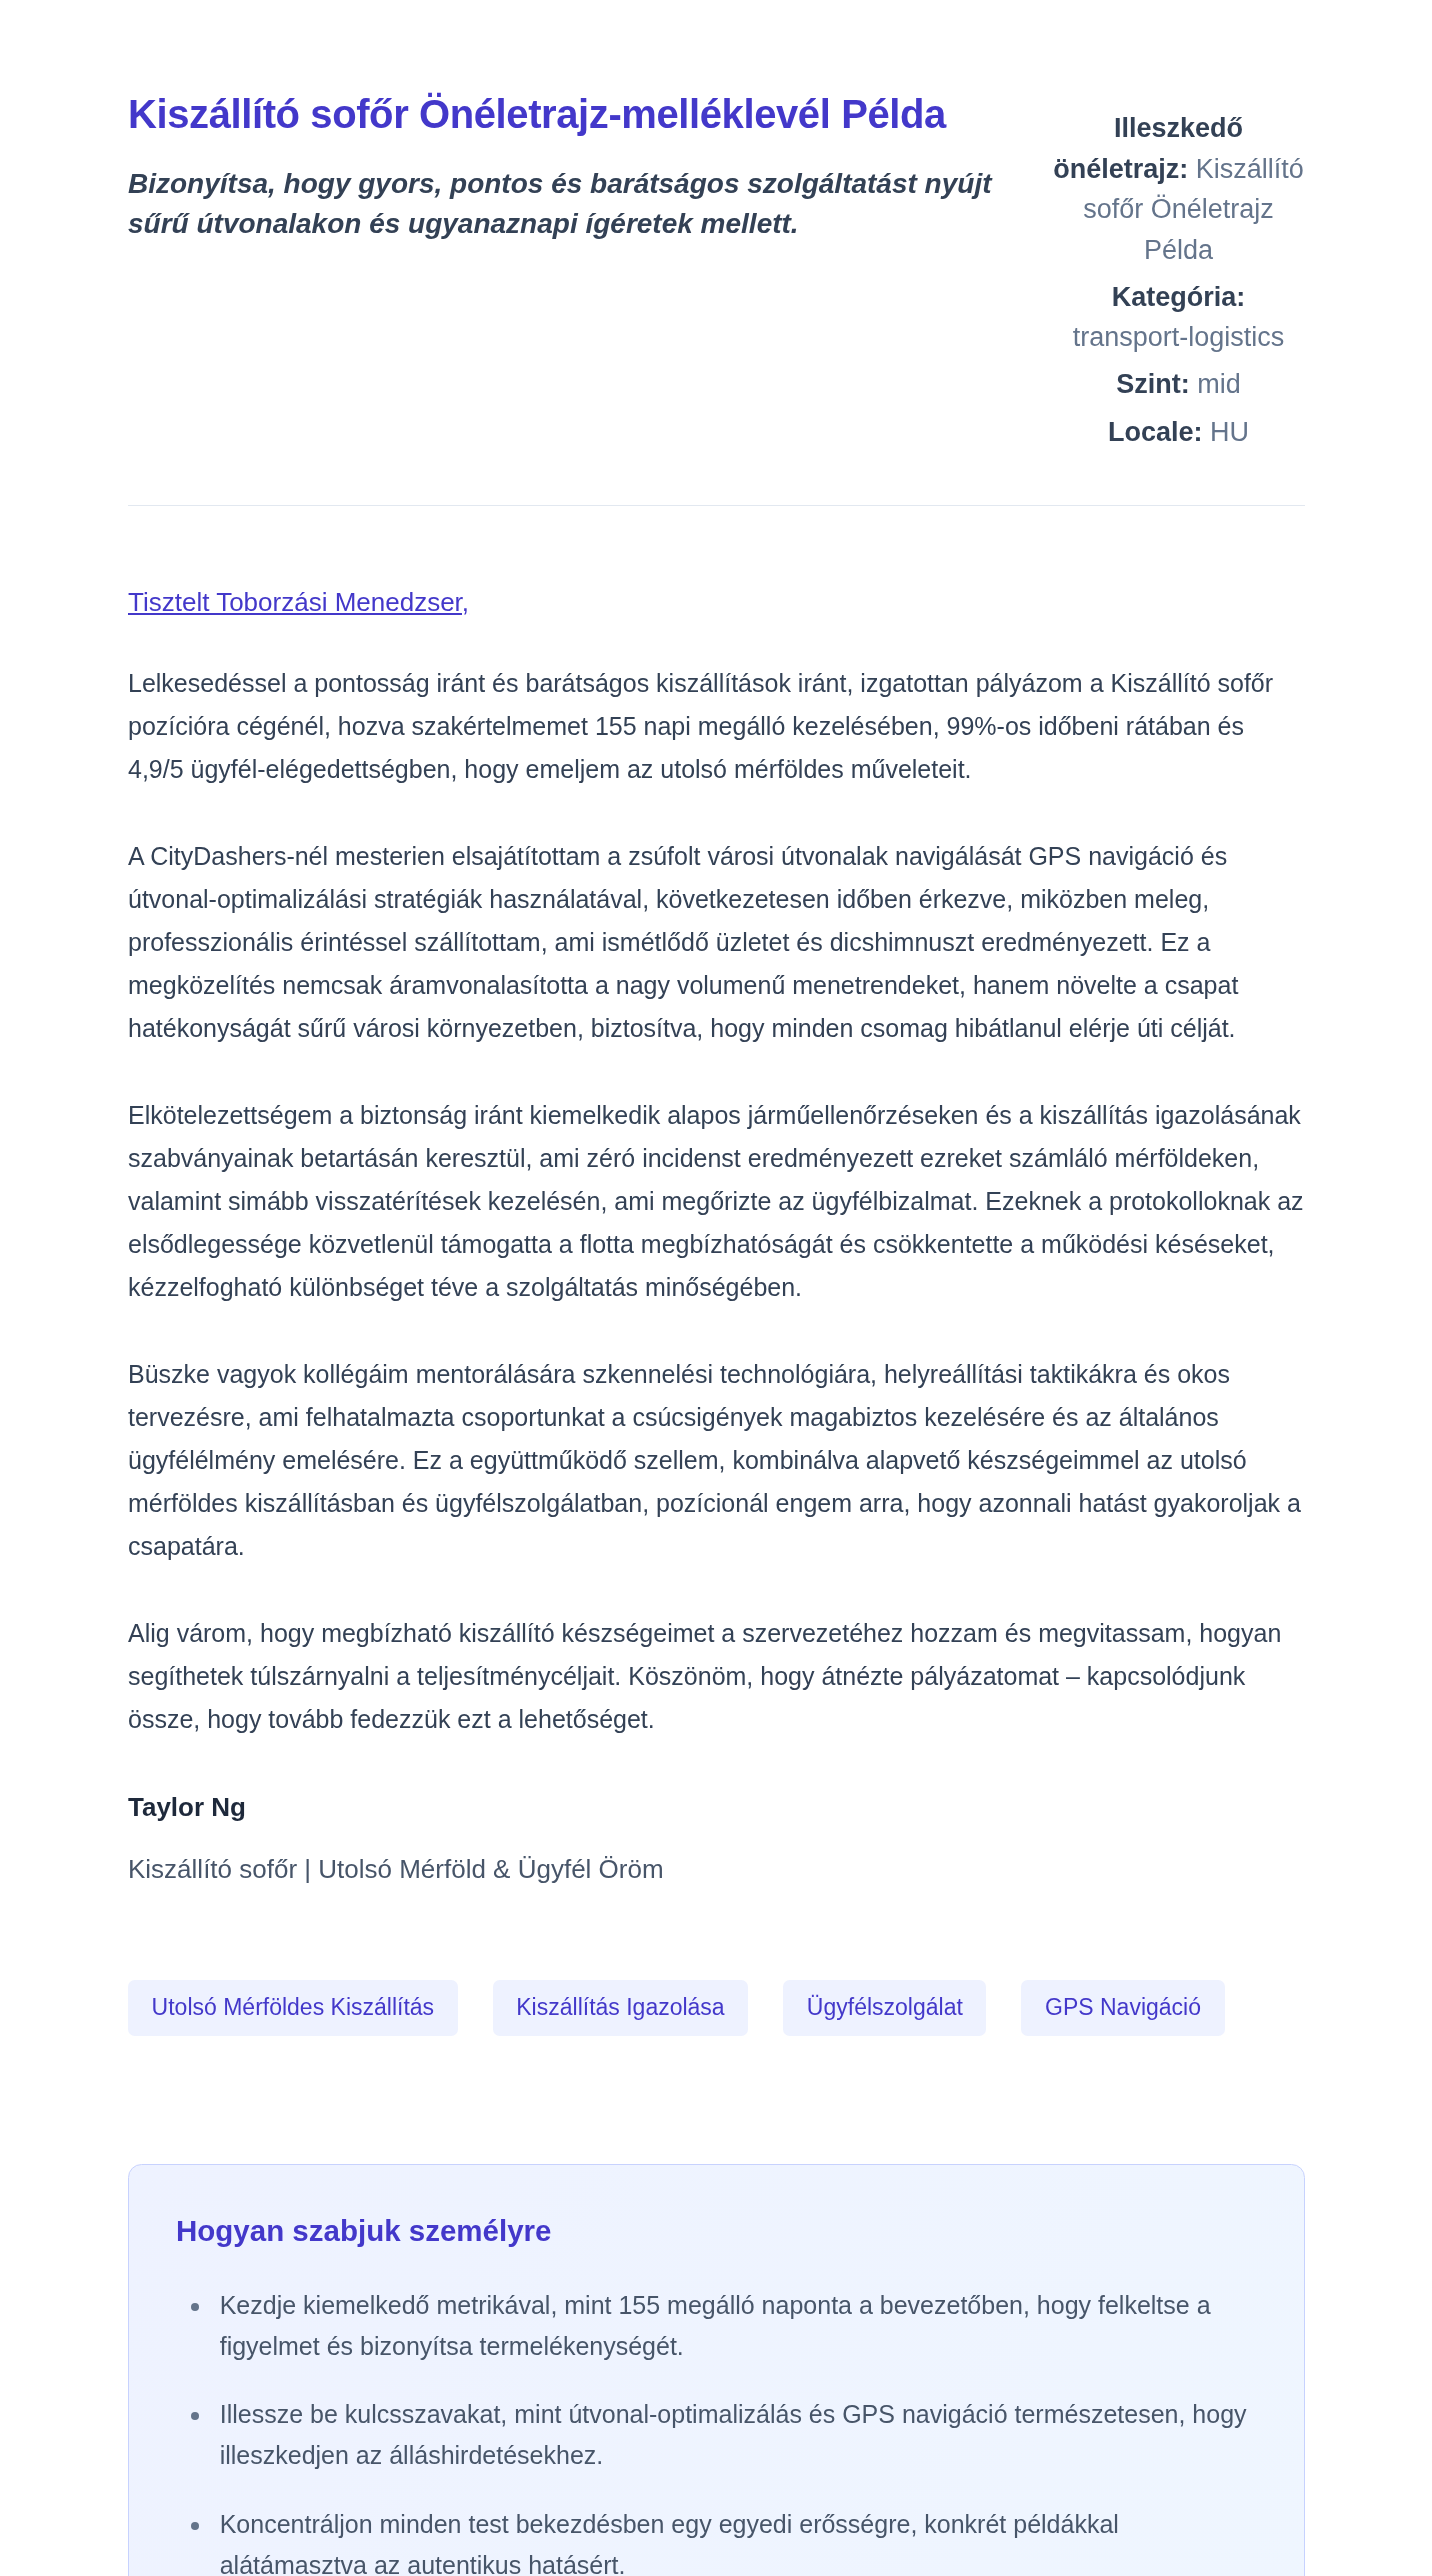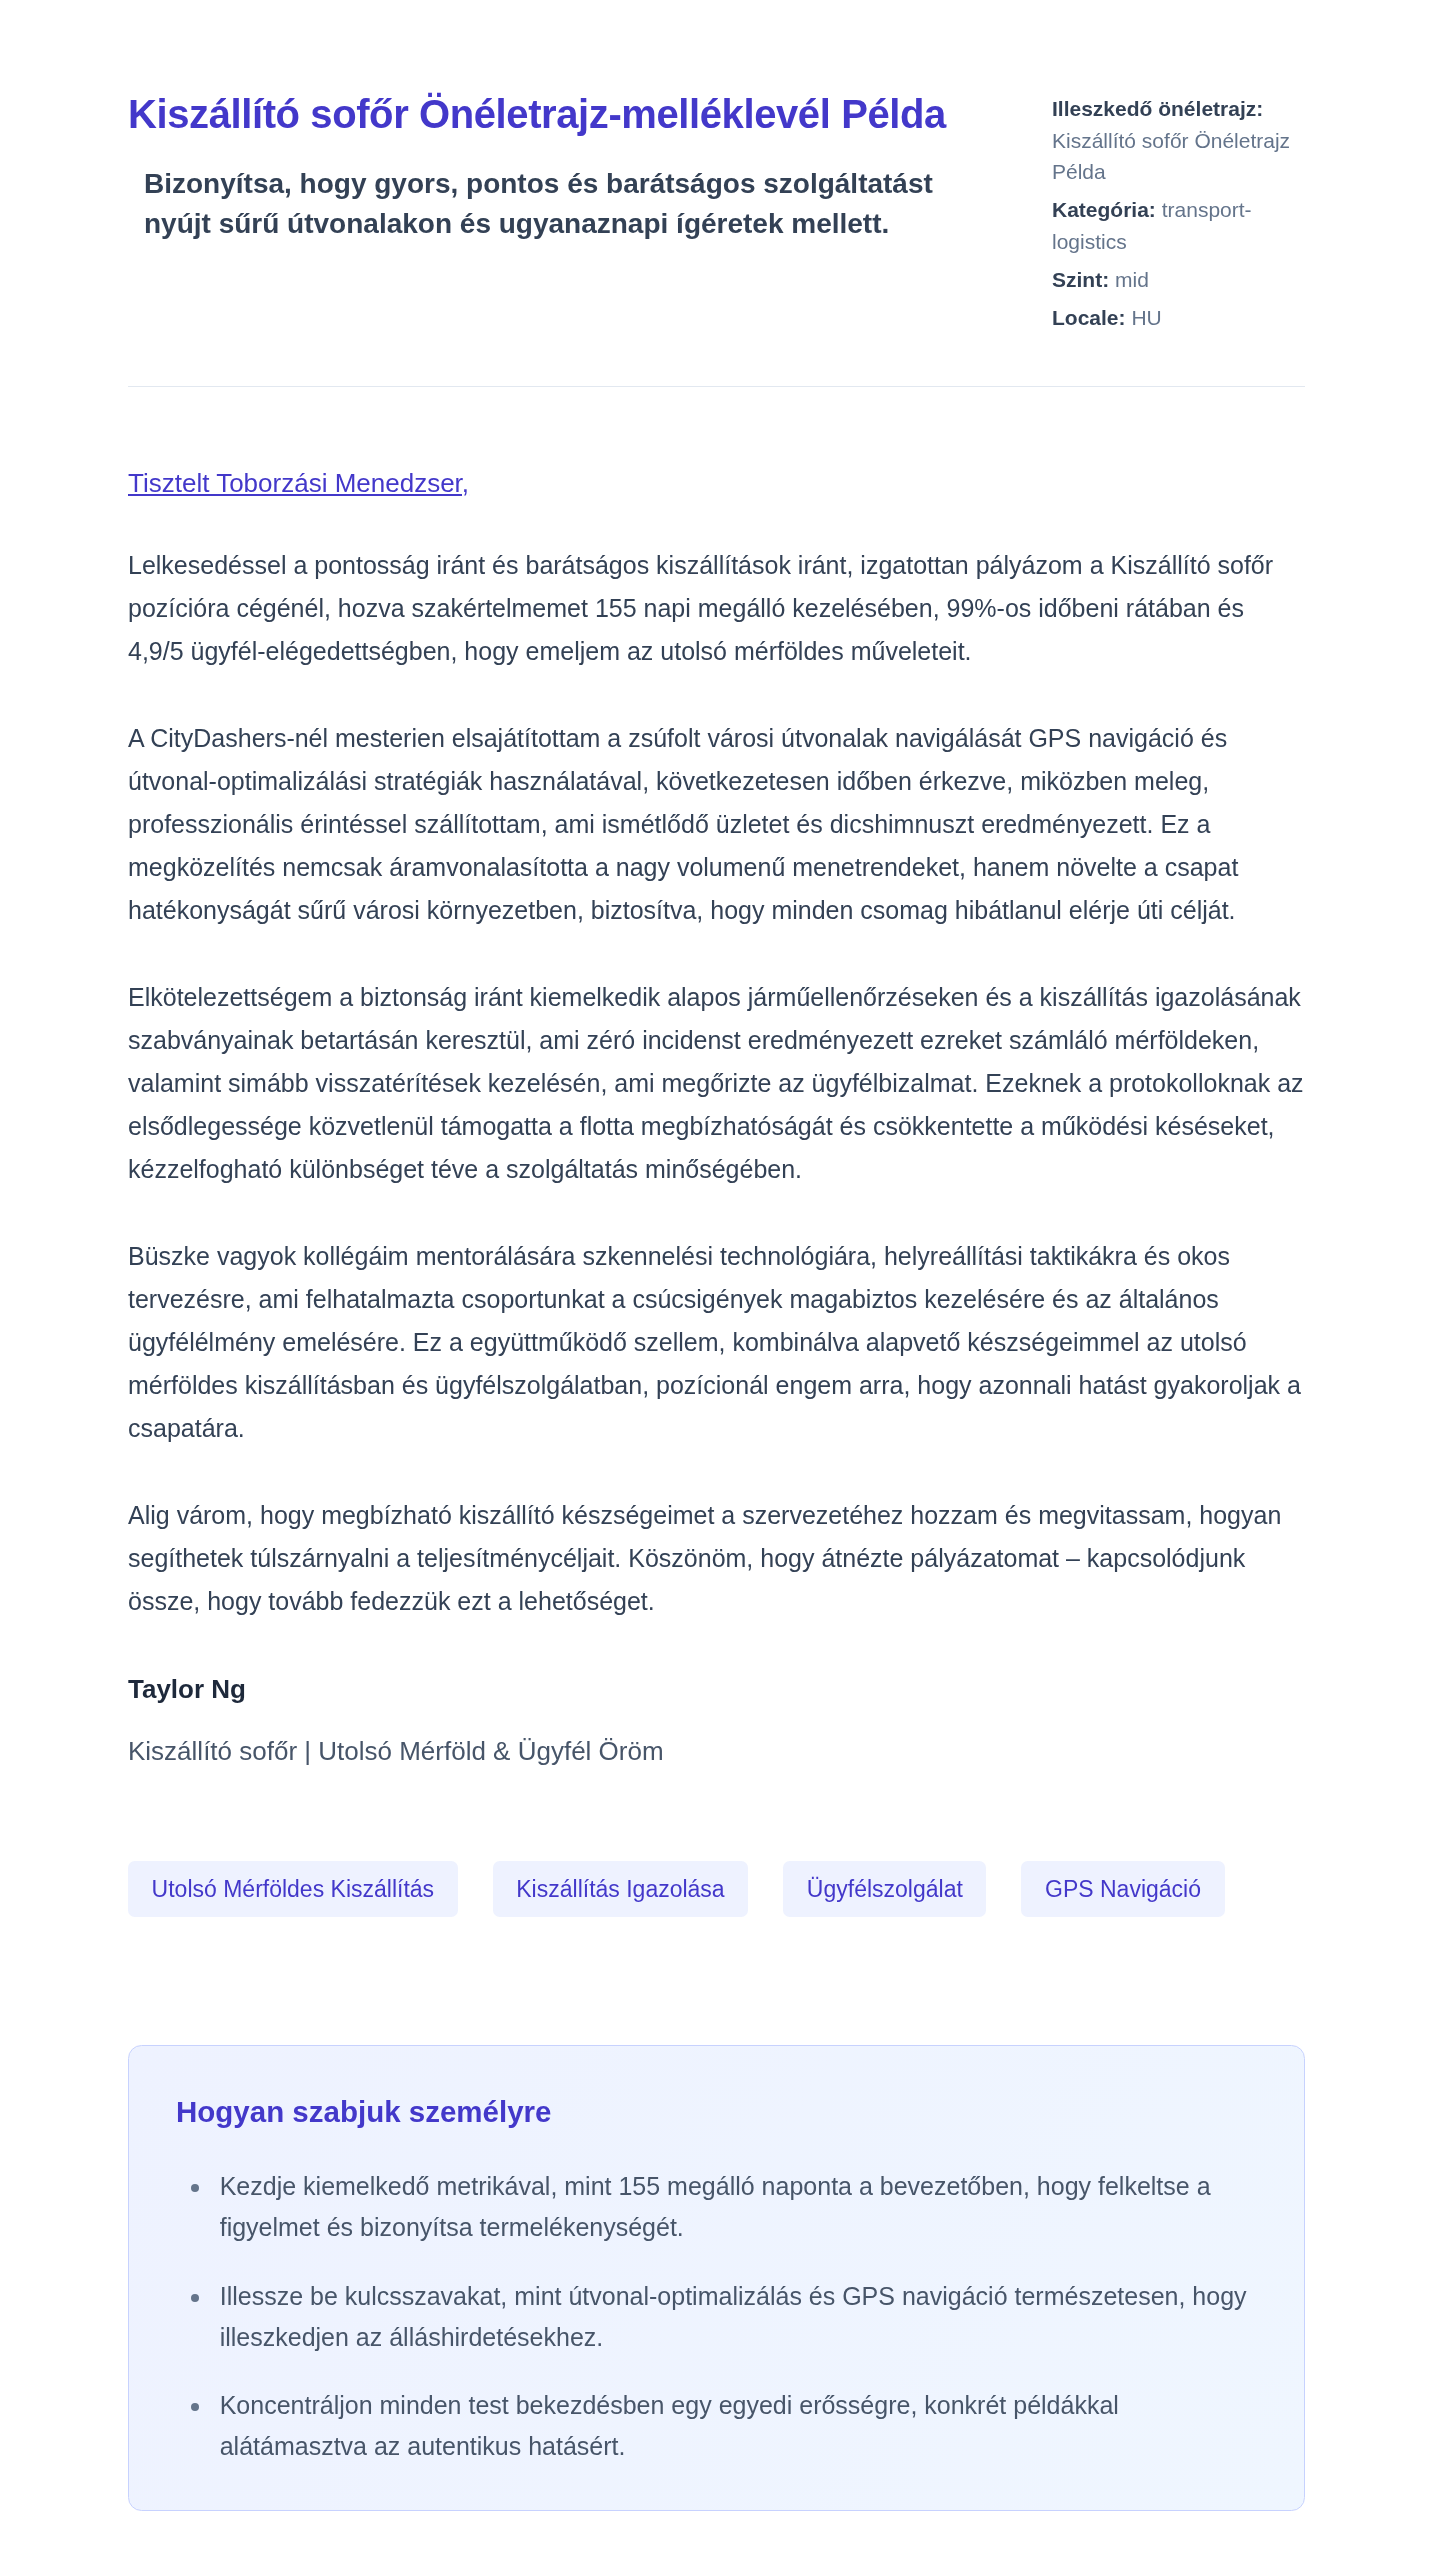--- a/index.html
+++ b/index.html
@@ -34,32 +34,33 @@
   .header-left{max-width:868px;}
   .title{
     margin:0 0 23.6px;
     font-size:40px;
     line-height:1.3;
     font-weight:700;
     color:var(--accent,#4338ca);
     letter-spacing:-0.4px;
   }
   .subtitle{
-    margin:16px;
+    margin:0;
     font-size:28px;
     line-height:1.45;
     font-weight:700;
     color:var(--text-primary,#334155);
+    font-style:italic;
   }
   .meta{
     width:253px;
     flex-shrink:0;
-    margin-top:5px;
-    text-align:left;
-    font-size:21px;
+    margin-top:20px;
+    text-align:center;
+    font-size:27px;
     line-height:1.5;
     color:var(--text-muted,#64748b);
   }
   .meta-row{margin-bottom:6.7px;}
   .meta-label{font-weight:700;color:var(--text-primary,#334155);}
   .divider{
     border:none;
     border-top:1.7px solid #e2e8f0;
     margin:46px 0 0;
   }

